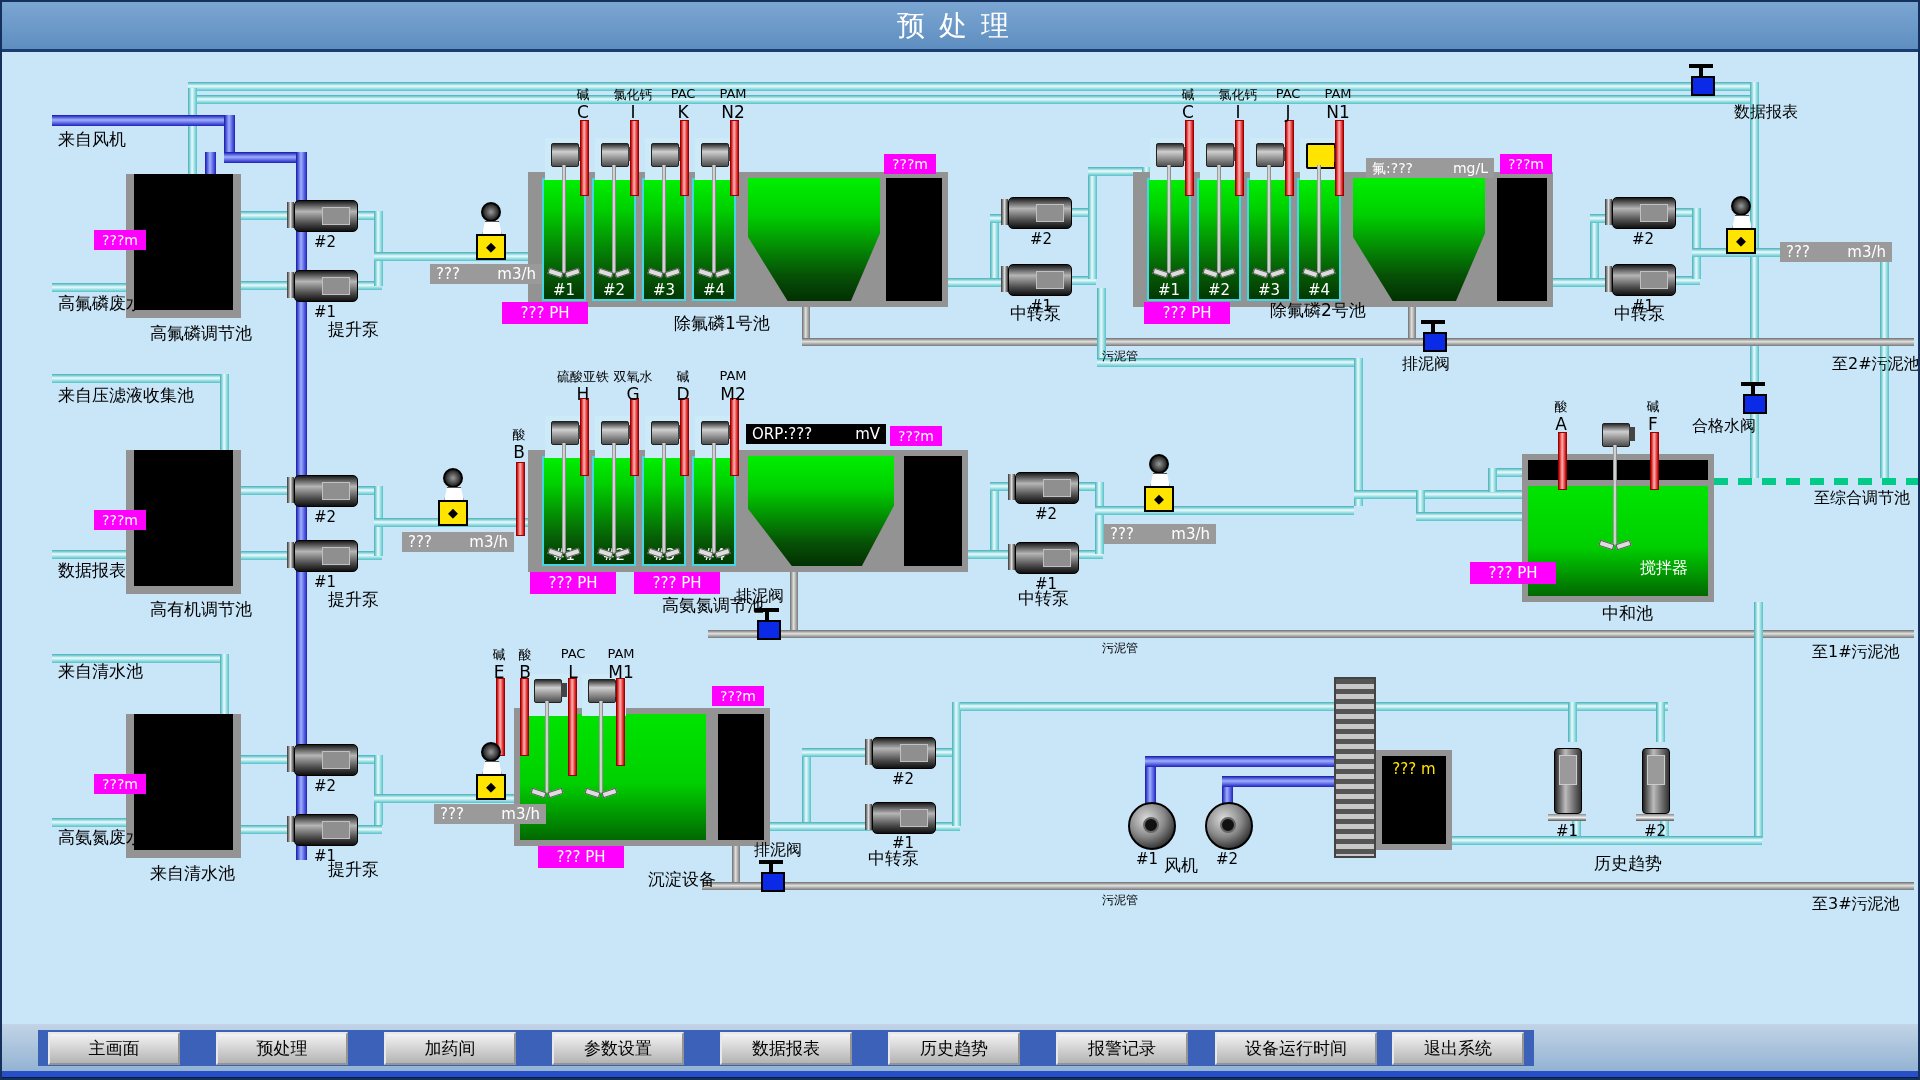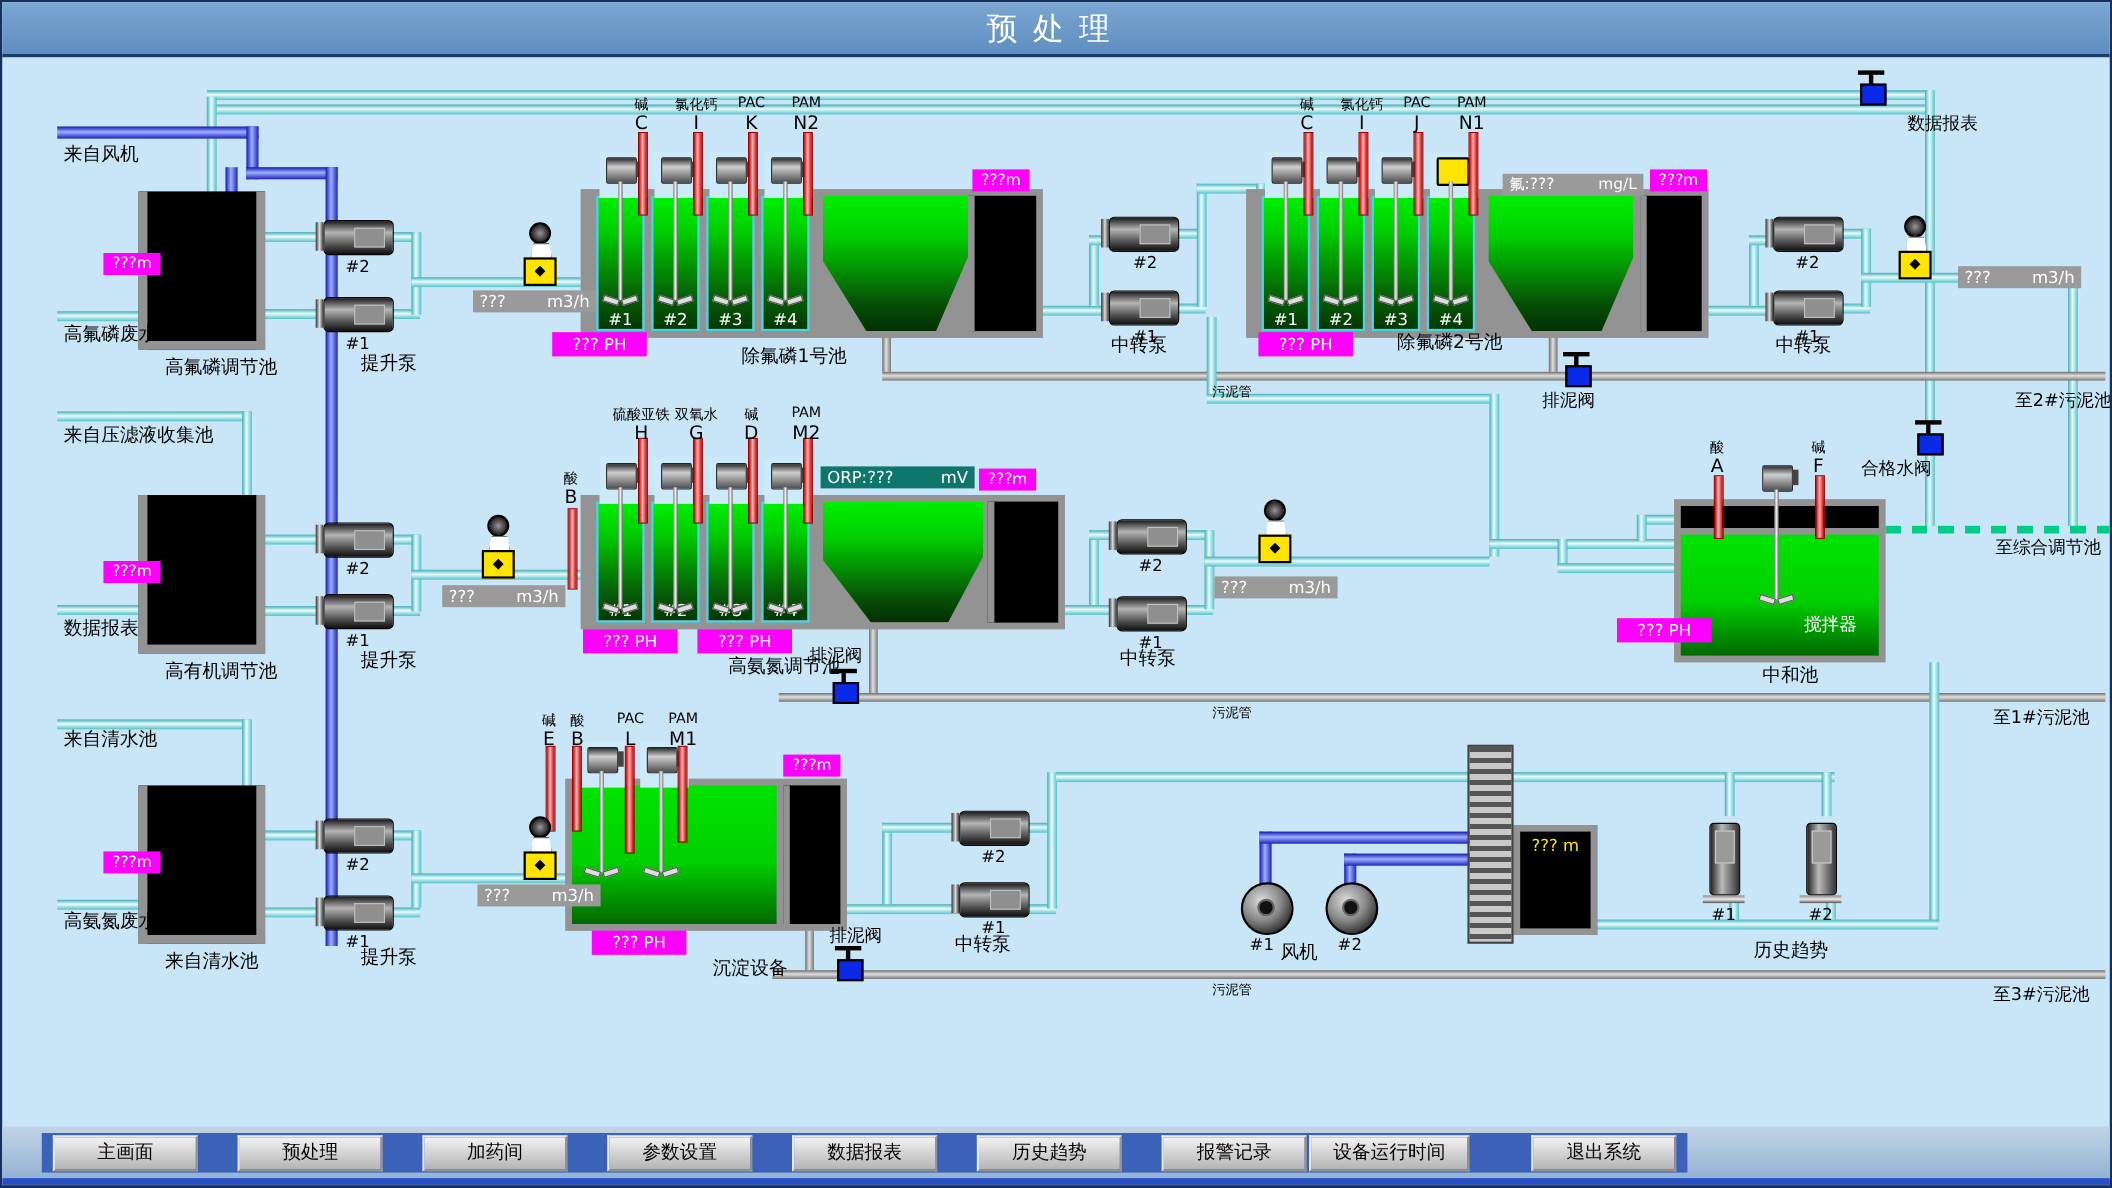--- a/index.html
+++ b/index.html
@@ -13,21 +13,21 @@
   .lbl.xs{font-size:12px;}
   .lbl.white{color:#fff;}
   .dlabel{position:absolute;transform:translateX(-50%);font-size:13px;white-space:nowrap;z-index:6;color:#000;}
   .dcode{position:absolute;transform:translateX(-50%);font-size:17px;white-space:nowrap;z-index:6;color:#000;}
   .mag{position:absolute;background:#ff00ff;color:#fff;font-size:14px;height:20px;line-height:20px;
        text-align:center;white-space:nowrap;z-index:7;padding:0 3px;}
   .ph{position:absolute;background:#ff00ff;color:#fff;font-size:15px;height:22px;line-height:22px;
       width:86px;text-align:center;white-space:nowrap;z-index:7;}
   .gbox{position:absolute;background:#9a9a9a;color:#fff;font-size:15px;height:20px;line-height:20px;
         width:100px;padding:0 6px;display:flex;justify-content:space-between;z-index:7;}
-  .gbox.dark{background:#0f766e;}
+  .gbox.dark{background:#000000;}
   .pipe{position:absolute;z-index:1;}
   .c-h{height:9px;background:linear-gradient(180deg,#3fb0b8,#eafcff 45%,#52c2c8);}
   .c-v{width:9px;background:linear-gradient(90deg,#3fb0b8,#eafcff 45%,#52c2c8);}
   .b-h{height:11px;background:linear-gradient(180deg,#1515b0,#9db0ff 45%,#2020c0);}
   .b-v{width:11px;background:linear-gradient(90deg,#1515b0,#9db0ff 45%,#2020c0);}
   .g-h{height:8px;background:linear-gradient(180deg,#6e6e6e,#e0e0e0 45%,#787878);}
   .g-v{width:8px;background:linear-gradient(90deg,#6e6e6e,#e0e0e0 45%,#787878);}
   .d-h{height:7px;background:repeating-linear-gradient(90deg,#00cc88 0 14px,#c9e6f8 14px 24px);}
   .reg-tank{position:absolute;background:#000;border:8px solid #939393;border-top:0;z-index:2;}
   .frame{position:absolute;background:#939393;border:6px solid #939393;z-index:2;}
@@ -577,15 +577,15 @@
   <div class="navstrip"></div>
   <div class="strip2"></div>
   <div class="strip3"></div>
   <div class="navbtn" style="left:46px">主画面</div>
   <div class="navbtn" style="left:214px">预处理</div>
   <div class="navbtn" style="left:382px">加药间</div>
   <div class="navbtn" style="left:550px">参数设置</div>
   <div class="navbtn" style="left:718px">数据报表</div>
   <div class="navbtn" style="left:886px">历史趋势</div>
   <div class="navbtn" style="left:1054px">报警记录</div>
-  <div class="navbtn" style="left:1188px;width:146px">设备运行时间</div>
+  <div class="navbtn" style="left:1213px;width:162px">设备运行时间</div>
   <div class="navbtn" style="left:1390px">退出系统</div>
 </div>
 
 </body></html>

